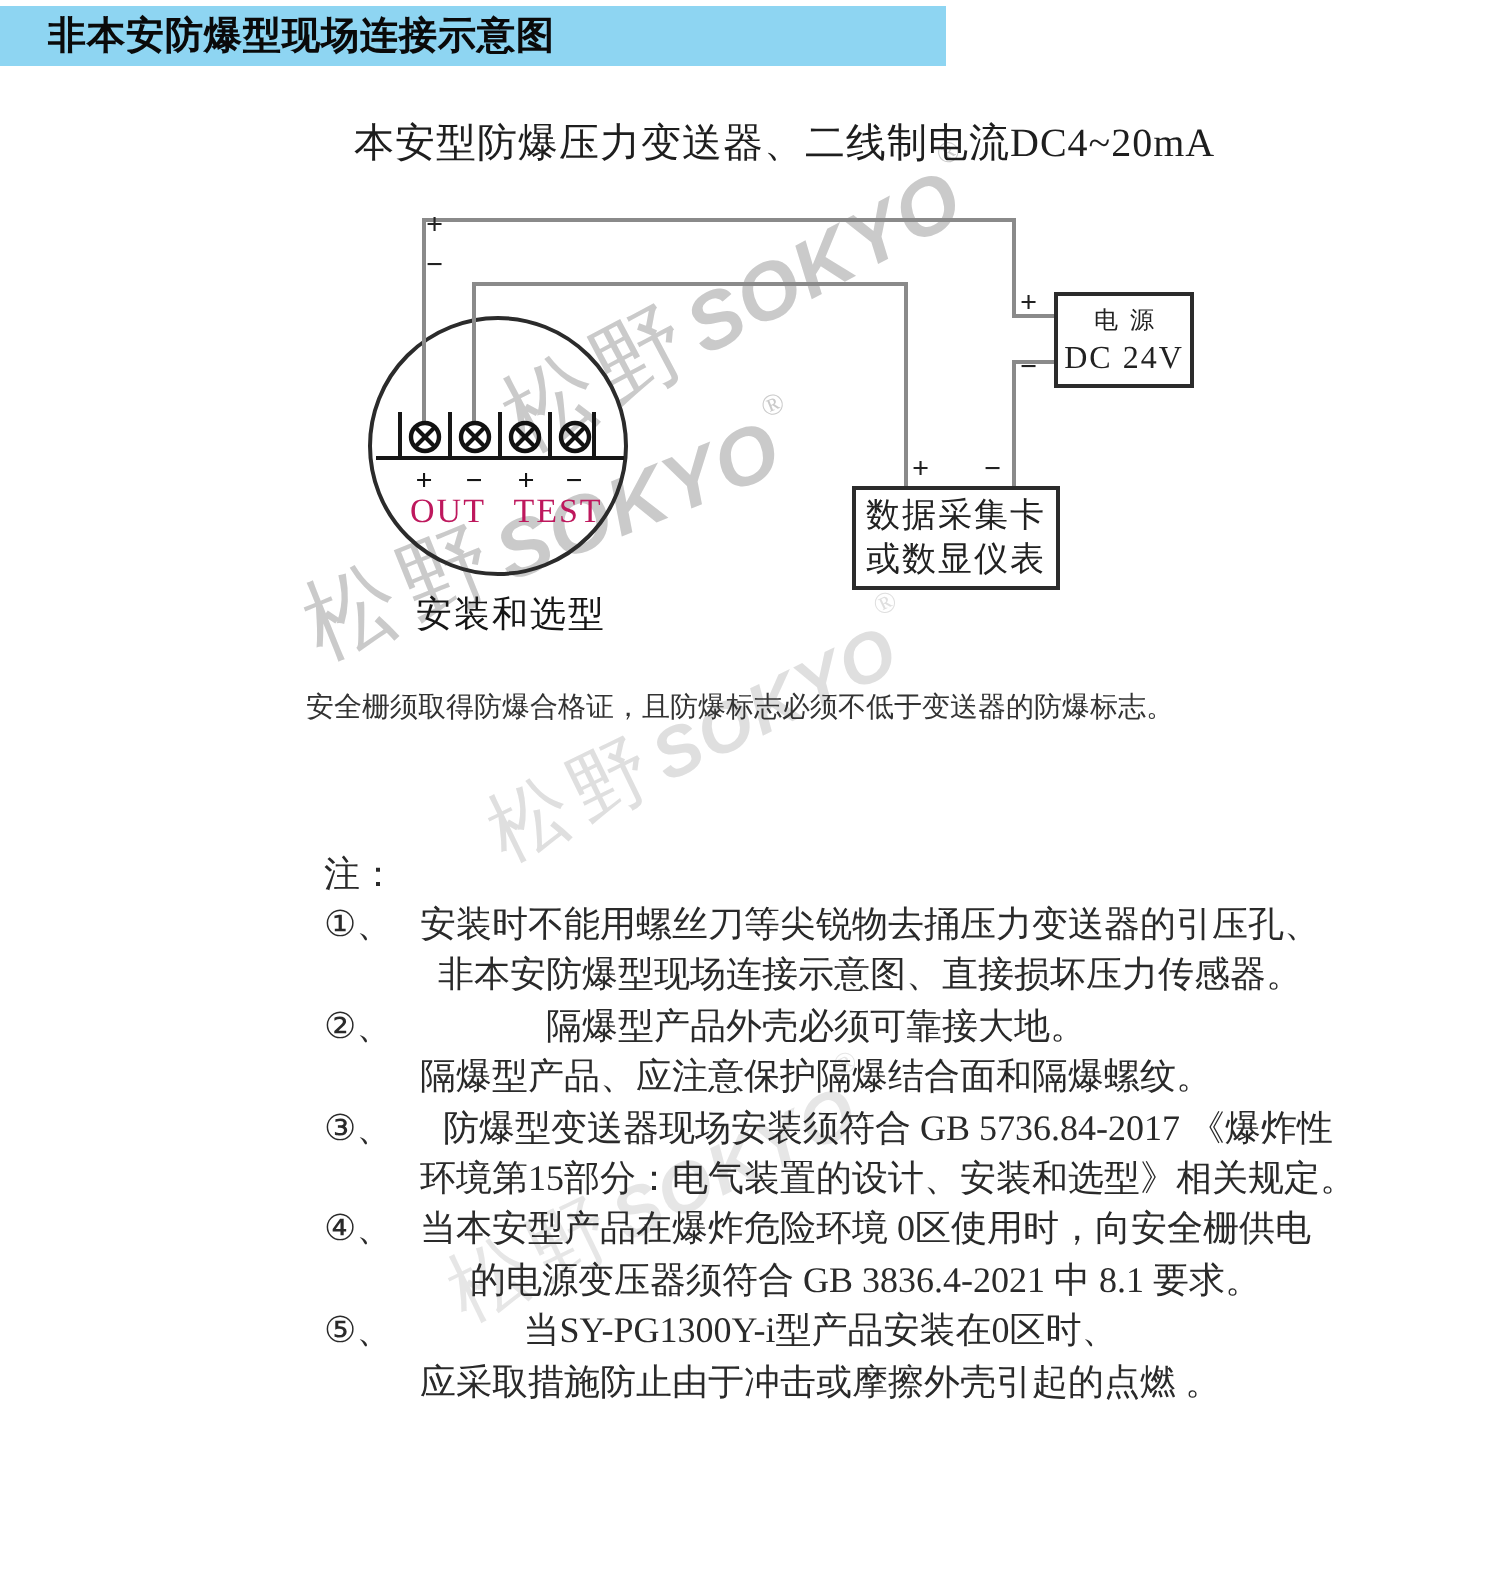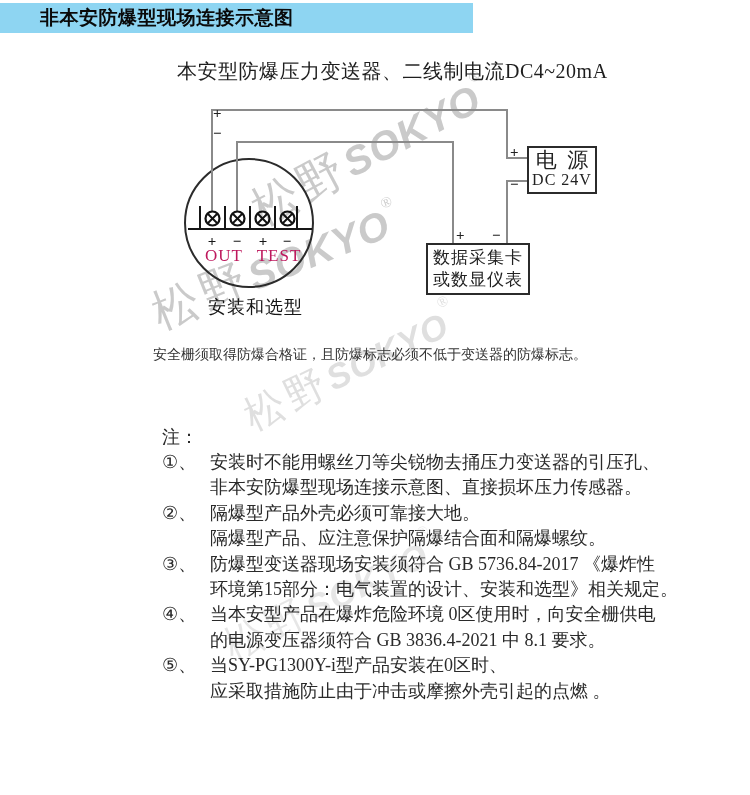--- a/index.html
+++ b/index.html
@@ -1,55 +1,55 @@
 <!DOCTYPE html>
 <html><head>
 <meta charset="utf-8">
 <style>
   html,body{margin:0;padding:0;background:#ffffff;}
   .page{position:relative;width:750px;height:795px;background:#ffffff;overflow:hidden;
         font-family:"Liberation Serif","DejaVu Serif",serif;color:#222;}
   
   .header-bar{position:absolute;left:0;top:3px;width:473px;height:30px;background:#8ed5f2;
               display:flex;align-items:center;z-index:2;}
-  .header-bar span{margin-left:40px;font-family:"Liberation Sans","DejaVu Sans",sans-serif;
+  .header-bar span{margin-left:24px;font-family:"Liberation Sans","DejaVu Sans",sans-serif;
                    font-weight:bold;font-size:19px;color:#0a0a0a;letter-spacing:0.5px;}
   
   .doc-title{position:absolute;left:177px;top:58px;font-size:20px;letter-spacing:0.5px;
              color:#1e1e1e;z-index:2;white-space:nowrap;}
   
   .wire{position:absolute;background:#8a8a8a;z-index:2;}
   .stroke{position:absolute;background:#161616;z-index:2;}
   .circle{position:absolute;left:184px;top:158px;width:126px;height:126px;border:2px solid #2b2b2b;
           border-radius:50%;z-index:1;background:transparent;}
   .screw{position:absolute;z-index:3;}
   .box{position:absolute;border:2px solid #2b2b2b;background:#fff;display:flex;flex-direction:column;
        align-items:center;justify-content:center;z-index:2;}
   .psu-box{left:527px;top:146px;width:66px;height:44px;}
-  .psu-box .l1{font-size:21px;line-height:19px;white-space:pre;text-align:right;}
+  .psu-box .l1{font-size:12px;line-height:19px;white-space:pre;text-align:right;}
   .psu-box .l2{font-size:16px;line-height:19px;letter-spacing:1px;}
   .daq-box{left:426px;top:243px;width:100px;height:48px;}
   .daq-box div{font-size:17px;line-height:22px;letter-spacing:1px;white-space:nowrap;}
   .wlabel{position:absolute;font-size:15px;font-weight:bold;line-height:15px;color:#222;z-index:3;}
   .tsign{position:absolute;top:234px;font-size:15px;font-weight:bold;line-height:15px;color:#161616;
          transform:translateX(-50%);z-index:3;}
   .grp{position:absolute;top:246px;font-size:17px;letter-spacing:1px;color:#be185d;
        transform:translateX(-50%);z-index:3;white-space:nowrap;}
   .xmtr-label{position:absolute;left:208px;top:295px;font-size:18px;letter-spacing:1px;
               color:#161616;z-index:3;white-space:nowrap;}
   
   .warning{position:absolute;left:0;top:344px;width:740px;text-align:center;font-size:14px;
            line-height:22px;color:#333;z-index:2;}
   .warning div{white-space:nowrap;}
   
   .notes{position:absolute;left:162px;top:424px;font-size:18px;color:#2a2a2a;z-index:2;}
   .notes-heading{height:26px;line-height:26px;}
   .note-item{display:flex;}
   .note-marker{width:48px;height:25.4px;line-height:25.4px;flex:0 0 48px;}
-  .note-line{height:25.4px;line-height:25.4px;white-space:nowrap;}
+  .note-line{height:25.4px;line-height:25.4px;white-space:nowrap;text-align:center;}
   
   .wm{position:absolute;z-index:0;white-space:nowrap;color:#b9b9b9;transform:rotate(-26deg);}
   .wm .cjk{font-size:46px;letter-spacing:5px;}
   .wm .latin{font-size:40px;font-weight:bold;font-style:italic;letter-spacing:1px;
              font-family:"Liberation Sans","DejaVu Sans",sans-serif;}
   .wm .reg{font-size:15px;vertical-align:28px;}
   .wm1{left:240px;top:120px;opacity:0.75;transform:rotate(-28deg);}
   .wm2{left:145px;top:235px;opacity:0.75;transform:rotate(-22deg);}
   .wm3{left:235px;top:340px;opacity:0.45;font-size:85%;}
   .wm3 .cjk{font-size:40px;} .wm3 .latin{font-size:35px;}

